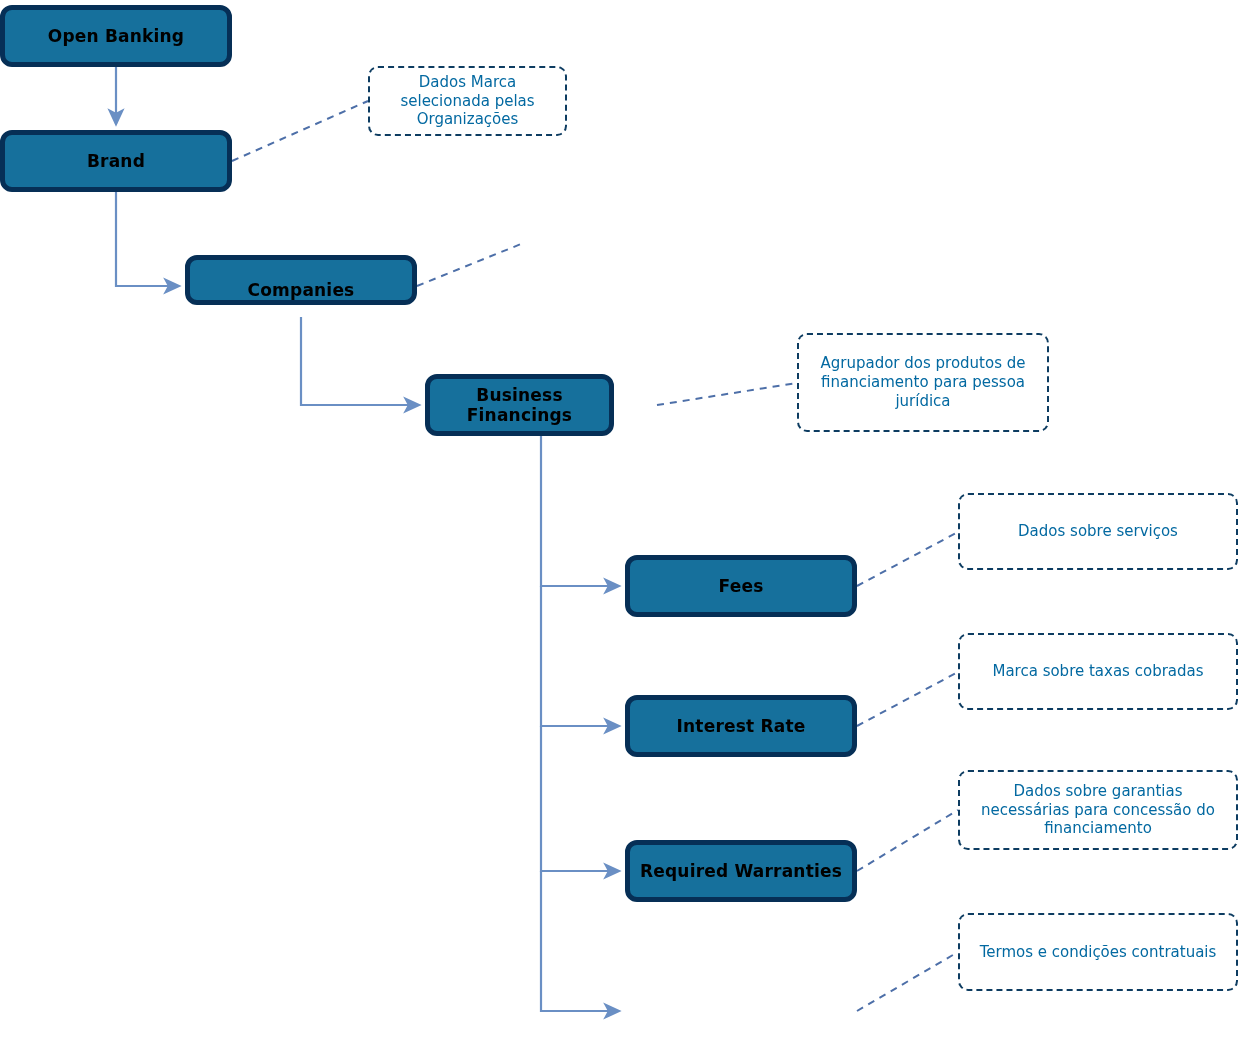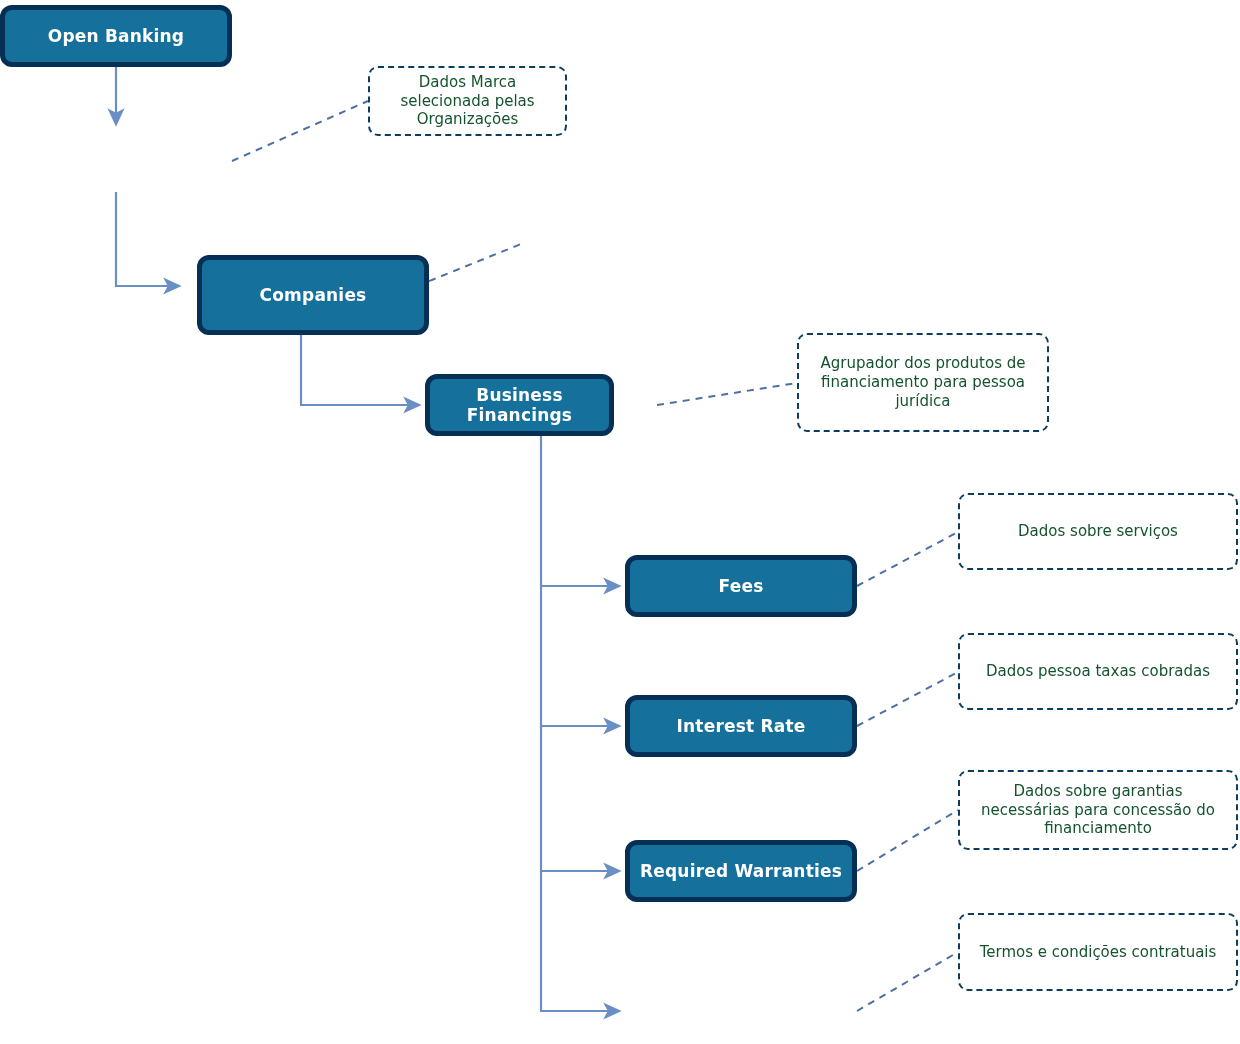--- a/index.html
+++ b/index.html
@@ -28,37 +28,37 @@
   .node {
     position: absolute;
     box-sizing: border-box;
     background: #16709c;
     border: 5px solid #062f56;
     border-radius: 12px;
     display: flex;
     align-items: center;
     justify-content: center;
     text-align: center;
-    color: #ffffff;
+    color: #000000;
     font-size: 17px;
     font-weight: bold;
     letter-spacing: 0.2px;
     z-index: 3;
   }
   .note {
     position: absolute;
     box-sizing: border-box;
     background: #ffffff;
     border: 2px dashed #0d3c61;
     border-radius: 10px;
     display: flex;
     align-items: center;
     justify-content: center;
     text-align: center;
-    color: #14532d;
+    color: #0369a1;
     font-size: 15px;
     line-height: 1.25;
     padding: 4px 8px;
     z-index: 2;
   }
 </style>
 </head>
 <body>
 
 <div id="canvas">
@@ -88,22 +88,25 @@
       <path d="M857,726 L958,672"></path>
       <path d="M857,871 L958,810"></path>
       <path d="M857,1011 L958,952"></path>
     </g>
   </svg>
 
   <div class="node" style="left:0px;  top:5px;   width:232px; height:62px;">
     <span>Open Banking</span>
   </div>
 
+  <div class="node" style="left:0px;  top:130px; width:232px; height:62px;">
+    <span>Brand</span>
+  </div>
 
-  <div class="node" style="left:197px;top:255px; width:232px; height:80px;">
+  <div class="node" style="left:185px;top:255px; width:232px; height:50px;align-items:flex-end;">
     <span>Companies</span>
   </div>
 
   <div class="node" style="left:425px;top:374px; width:189px; height:62px;">
     <span>Business Financings</span>
   </div>
 
   <div class="node" style="left:625px;top:555px; width:232px; height:62px;">
     <span>Fees</span>
   </div>
@@ -124,21 +127,21 @@
 
   <div class="note" style="left:797px;top:333px; width:252px; height:99px;">
     <span>Agrupador dos produtos de financiamento para pessoa jurídica</span>
   </div>
 
   <div class="note" style="left:958px;top:493px; width:280px; height:77px;">
     <span>Dados sobre serviços</span>
   </div>
 
   <div class="note" style="left:958px;top:633px; width:280px; height:77px;">
-    <span>Dados pessoa taxas cobradas</span>
+    <span>Marca sobre taxas cobradas</span>
   </div>
 
   <div class="note" style="left:958px;top:770px; width:280px; height:80px;">
     <span>Dados sobre garantias necessárias para concessão do financiamento</span>
   </div>
 
   <div class="note" style="left:958px;top:913px; width:280px; height:78px;">
     <span>Termos e condições contratuais</span>
   </div>
 

